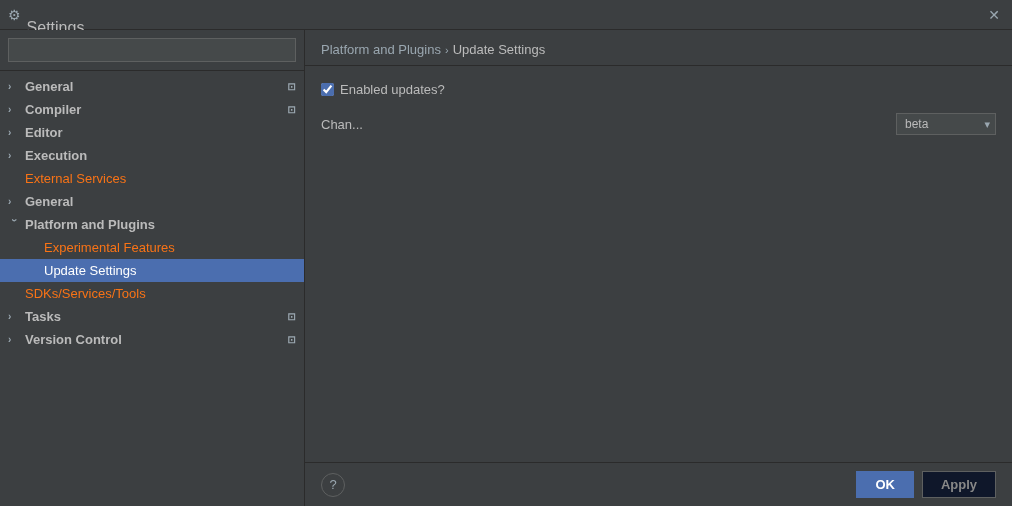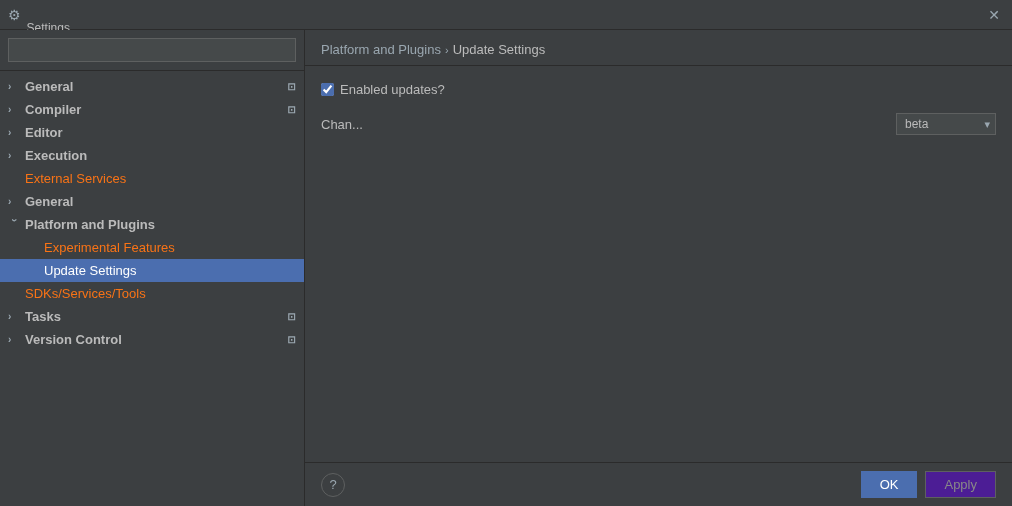--- a/index.html
+++ b/index.html
@@ -26,21 +26,21 @@
     .title-bar-left {
       display: flex;
       align-items: center;
       gap: 6px;
     }
     .title-bar-icon {
       font-size: 14px;
       color: #9aa7b0;
     }
     .title-bar-title {
-      font-size: 12px;
+      font-size: 16px;
       color: #bbbbbb;
       margin-top: 27px;
     }
     .title-bar-close {
       cursor: pointer;
       font-size: 14px;
       color: #9aa7b0;
       background: none;
       border: none;
       padding: 2px 4px;
@@ -251,33 +251,34 @@
     .footer-buttons {
       display: flex;
       gap: 8px;
     }
     .btn {
       padding: 5px 18px;
       font-size: 13px;
       cursor: pointer;
       border: 1px solid #5e6060;
       outline: none;
+      font-weight: bold;
     }
     .btn-ok {
       background: #4b6eaf;
       color: #ffffff;
       border-color: #4b6eaf;
     }
     .btn-cancel {
       background: #4c5052;
       color: #bbbbbb;
       border-color: #5e6060;
     }
     .btn-apply {
-      background: #4c1d95;
+      background: #0f172a;
       color: #888888;
       border-color: #5e6060;
     }
   </style>
 </head>
 <body>
 
 <div class="title-bar">
   <div class="title-bar-left">
     <span class="title-bar-icon">⚙</span>

